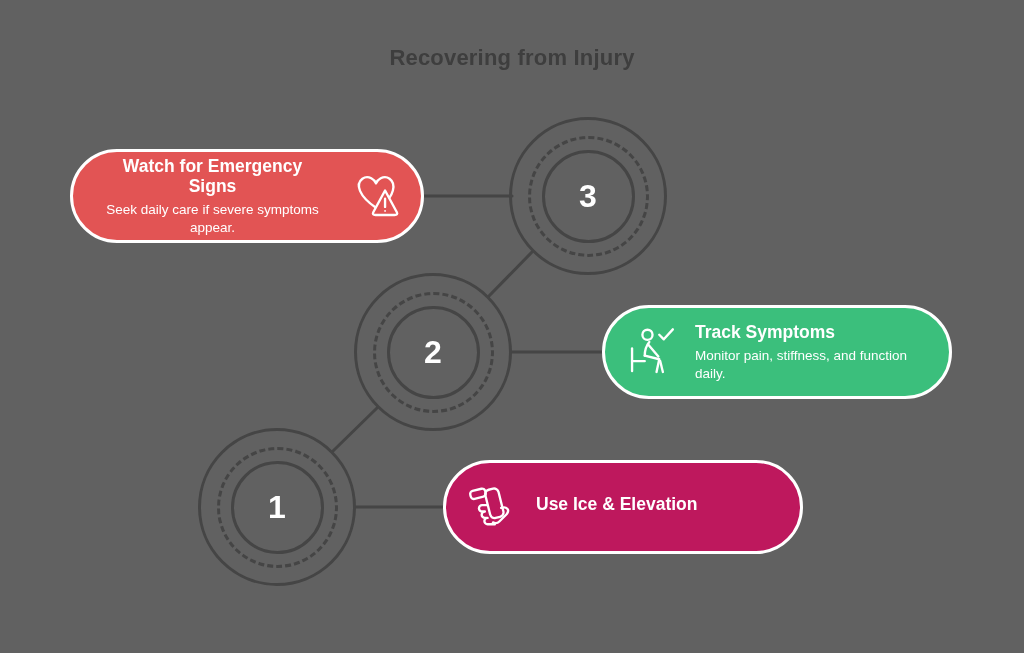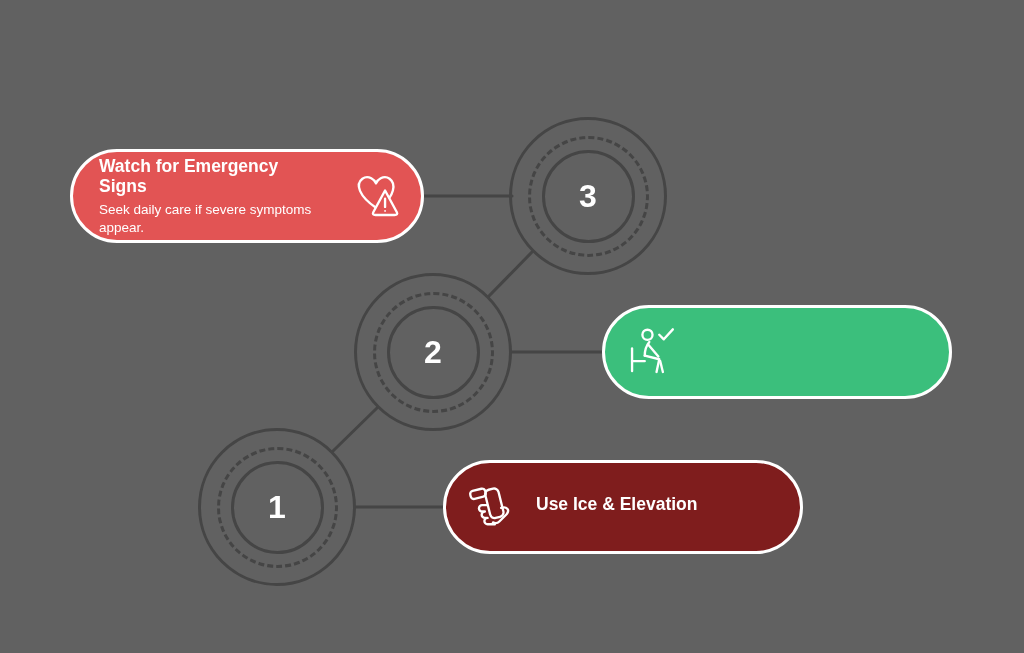--- a/index.html
+++ b/index.html
@@ -40,33 +40,34 @@
     position:absolute; height:94px; box-sizing:border-box;
     border:3px solid #ffffff; border-radius:47px;
     display:flex; align-items:center; color:#ffffff;
   }
   .card-heading { font-size:17.5px; font-weight:bold; margin:0 0 5px 0; line-height:1.15; }
   .card-desc { font-size:13.5px; line-height:1.3; }
   .card-icon { width:58px; height:58px; flex:0 0 auto; }
   .card-icon svg { width:100%; height:100%; }
 
   .card-red { left:70px; top:149px; width:354px; background:#e25454; padding:0 16px 0 26px; }
-  .card-red .card-text { flex:1; text-align:left; margin-right:21px; }
+  .card-red .card-text { flex:1; text-align:center; margin-right:21px; }
 
   .card-green { left:602px; top:305px; width:350px; background:#3bbf7c; padding:0 18px 0 18px; }
   .card-green .card-text { flex:1; text-align:left; margin-left:14px; }
 
-  .card-blue { left:443px; top:460px; width:360px; background:#7f1d1d; padding:0 18px 0 18px; }
+  .card-blue { left:443px; top:460px; width:360px; background:#be185d; padding:0 18px 0 18px; }
   .card-blue .card-text { flex:1; text-align:left; margin-left:14px; }
 </style>
 </head>
 <body>
 
 <div class="canvas">
 
+  <div class="title">Recovering from Injury</div>
 
   <svg class="connectors" width="1024" height="653" viewBox="0 0 1024 653">
     <g stroke="#454545" stroke-width="3" stroke-linecap="round">
       <line x1="424" y1="196" x2="512" y2="196"></line>
       <line x1="532" y1="252" x2="489" y2="296"></line>
       <line x1="511" y1="352" x2="604" y2="352"></line>
       <line x1="377" y1="408" x2="333" y2="451"></line>
       <line x1="356" y1="507" x2="446" y2="507"></line>
     </g>
   </svg>
@@ -116,20 +117,24 @@
         <polyline points="40 13 45 18 55 7"></polyline>
         <circle cx="27" cy="13" r="5.6"></circle>
         <path d="M29 21 C 25 26 24 31 24 36"></path>
         <path d="M28 24 L 39 37"></path>
         <path d="M24 36 L 40 40 L 37 54"></path>
         <path d="M10 28 L 10 53"></path>
         <path d="M10 42 L 24 42"></path>
         <path d="M41 42 L 44 54"></path>
       </svg>
     </span>
+    <div class="card-text">
+      <div class="card-heading">Track Symptoms</div>
+      <div class="card-desc">Monitor pain, stiffness, and function daily.</div>
+    </div>
   </div>
 
   <div class="card card-blue">
     <span class="card-icon">
       <svg viewBox="0 0 64 64" fill="none" stroke="#ffffff" stroke-width="2.6" stroke-linecap="round" stroke-linejoin="round">
         <g transform="rotate(-14 33 28)">
           <rect x="26" y="12" width="15" height="32" rx="5"></rect>
           <rect x="10" y="9" width="17" height="9" rx="3.5"></rect>
         </g>
         <path d="M25 30 h-5 a3.5 3.5 0 0 0 0 7 h3 a3.5 3.5 0 0 0 0 7 h3 a3.5 3.5 0 0 0 0 7 h8"></path>

